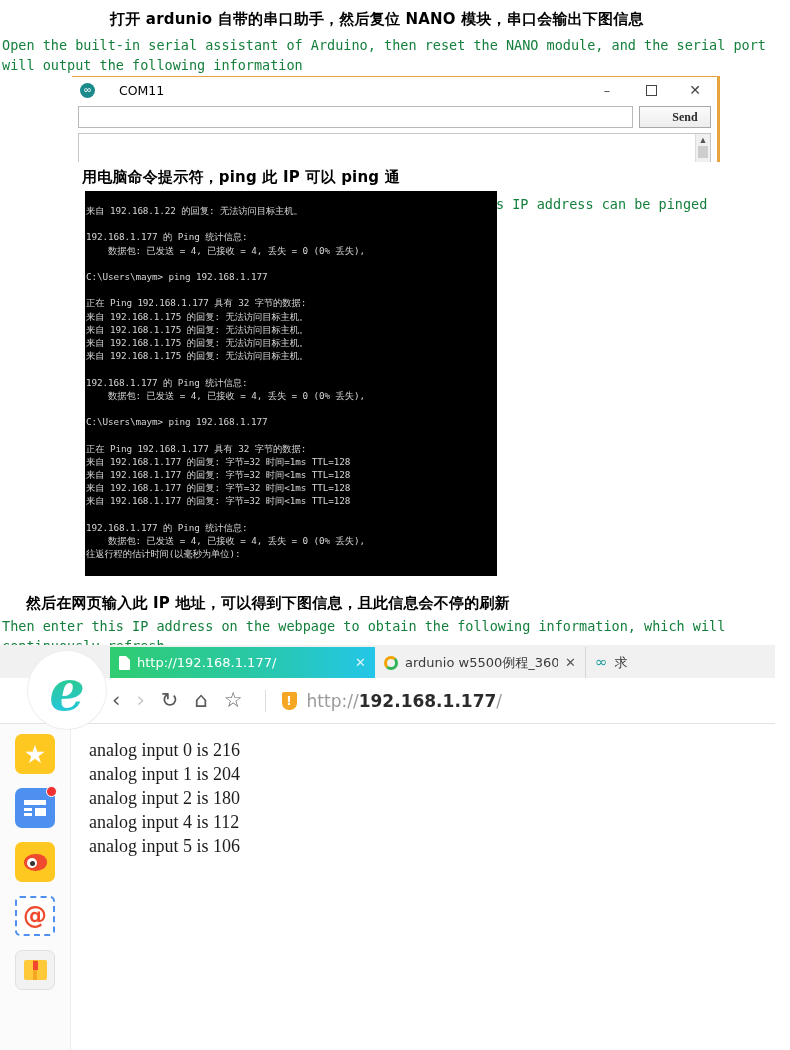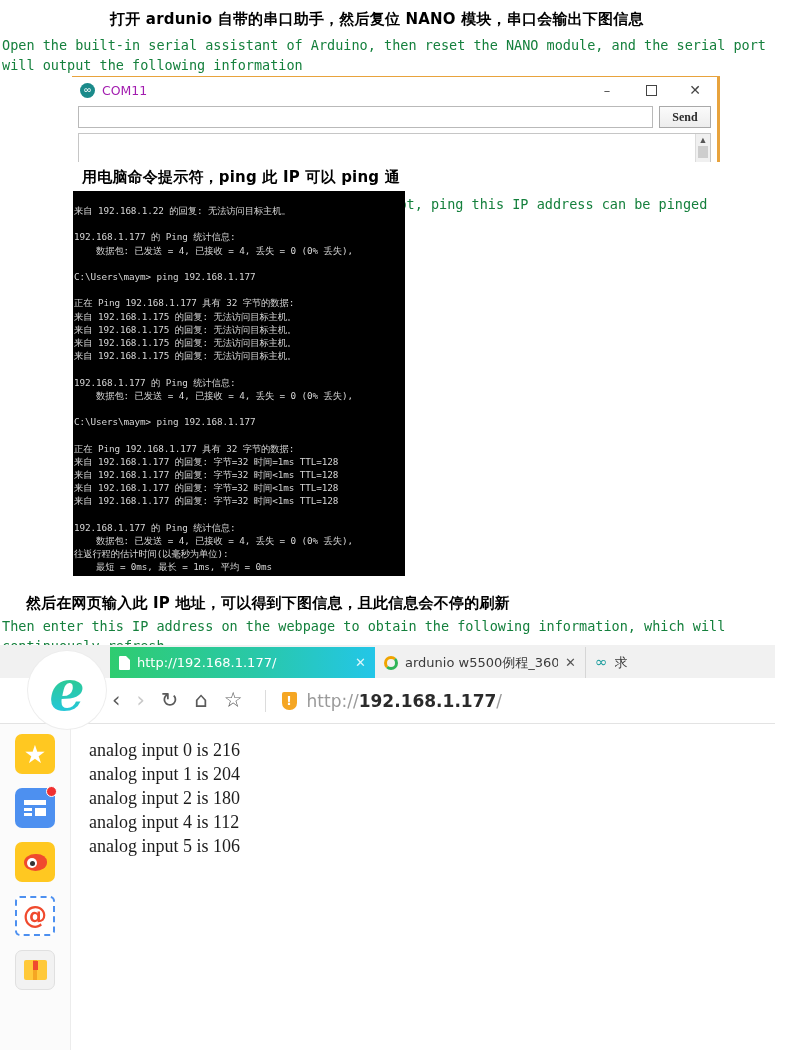--- a/index.html
+++ b/index.html
@@ -67,24 +67,24 @@
     background: #1a8a8a;
     display: inline-flex;
     align-items: center;
     justify-content: center;
     color: #ffffff;
     font-size: 10px;
     line-height: 1;
     flex: 0 0 auto;
   }
   .serial-title {
-    margin-left: 7px;
+    margin-left: 24px;
     font-family: "DejaVu Sans", sans-serif;
     font-size: 12.5px;
-    color: #a21caf;
+    color: #000000;
   }
   .serial-wincontrols {
     margin-left: auto;
     display: flex;
     align-items: center;
   }
   .wc {
     width: 44px; height: 26px;
     display: flex; align-items: center; justify-content: center;
     font-family: "DejaVu Sans", sans-serif;
@@ -113,21 +113,21 @@
     background: #ffffff;
   }
   .serial-send {
     width: 50px; height: 20px;
     border: 1px solid #a9a9a9;
     background: linear-gradient(#fbfbfb, #ededed);
     font-family: "Liberation Serif", serif;
     font-size: 12px;
     font-weight: 700;
     color: #2b2b2b;
-    display: flex; align-items: center; justify-content: center;
+    display: flex; align-items: center; justify-content: center; padding-left: 20px;
   }
   .serial-output {
     position: relative;
     margin: 2px 6px 0 6px;
     height: 28px;
     border: 1px solid #c6c6c6;
     border-bottom: none;
     background: #ffffff;
     overflow: hidden;
   }
@@ -153,23 +153,23 @@
   }
   .sb-thumb {
     margin: 0 2px;
     height: 12px;
     background: #cdcdcd;
   }
 
   
   .cmd-window {
     position: absolute;
-    left: 73px;
+    left: 85px;
     top: 191px;
-    width: 332px;
+    width: 412px;
     height: 385px;
     background: #000000;
     overflow: hidden;
   }
   .cmd-titlebar {
     height: 13px;
     background: #000000;
     display: flex;
     align-items: center;
     padding-left: 2px;
@@ -532,21 +532,20 @@
       <div class="cmd-line blank">&nbsp;</div>
       <div class="cmd-line">正在 Ping 192.168.1.177 具有 32 字节的数据:</div>
       <div class="cmd-line">来自 192.168.1.177 的回复: 字节=32 时间=1ms TTL=128</div>
       <div class="cmd-line">来自 192.168.1.177 的回复: 字节=32 时间&lt;1ms TTL=128</div>
       <div class="cmd-line">来自 192.168.1.177 的回复: 字节=32 时间&lt;1ms TTL=128</div>
       <div class="cmd-line">来自 192.168.1.177 的回复: 字节=32 时间&lt;1ms TTL=128</div>
       <div class="cmd-line blank">&nbsp;</div>
       <div class="cmd-line">192.168.1.177 的 Ping 统计信息:</div>
       <div class="cmd-line">    数据包: 已发送 = 4, 已接收 = 4, 丢失 = 0 (0% 丢失),</div>
       <div class="cmd-line">往返行程的估计时间(以毫秒为单位):</div>
-      <div class="cmd-line">    最短 = 0ms, 最长 = 1ms, 平均 = 0ms</div>
       <div class="cmd-line blank">&nbsp;</div>
     </div>
 </div>
 
 <div class="zh-line instr-3">然后在网页输入此 IP 地址，可以得到下图信息，且此信息会不停的刷新</div>
 <div class="en-line instr-3-en">Then enter this IP address on the webpage to obtain the following information, which will continuously refresh</div>
 
 <div class="browser">
 
   <div class="browser-tabstrip">

